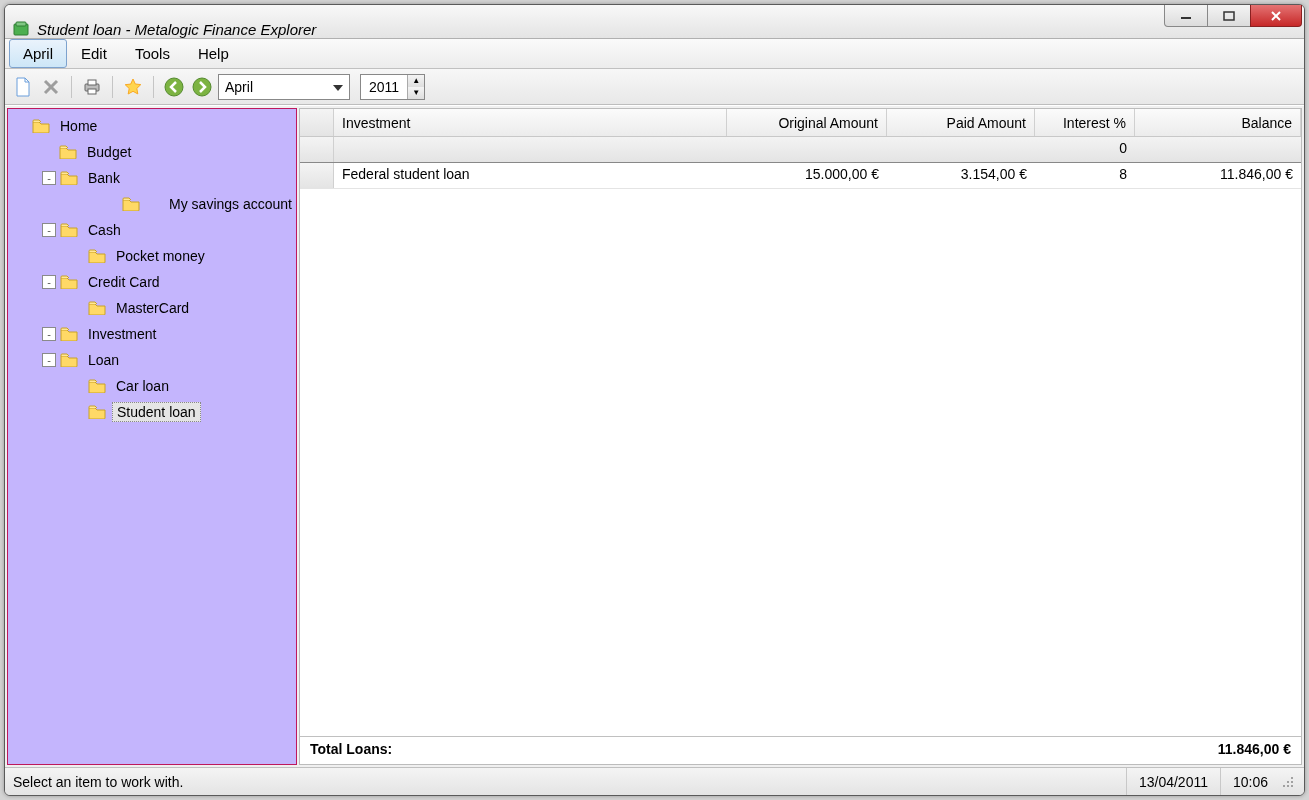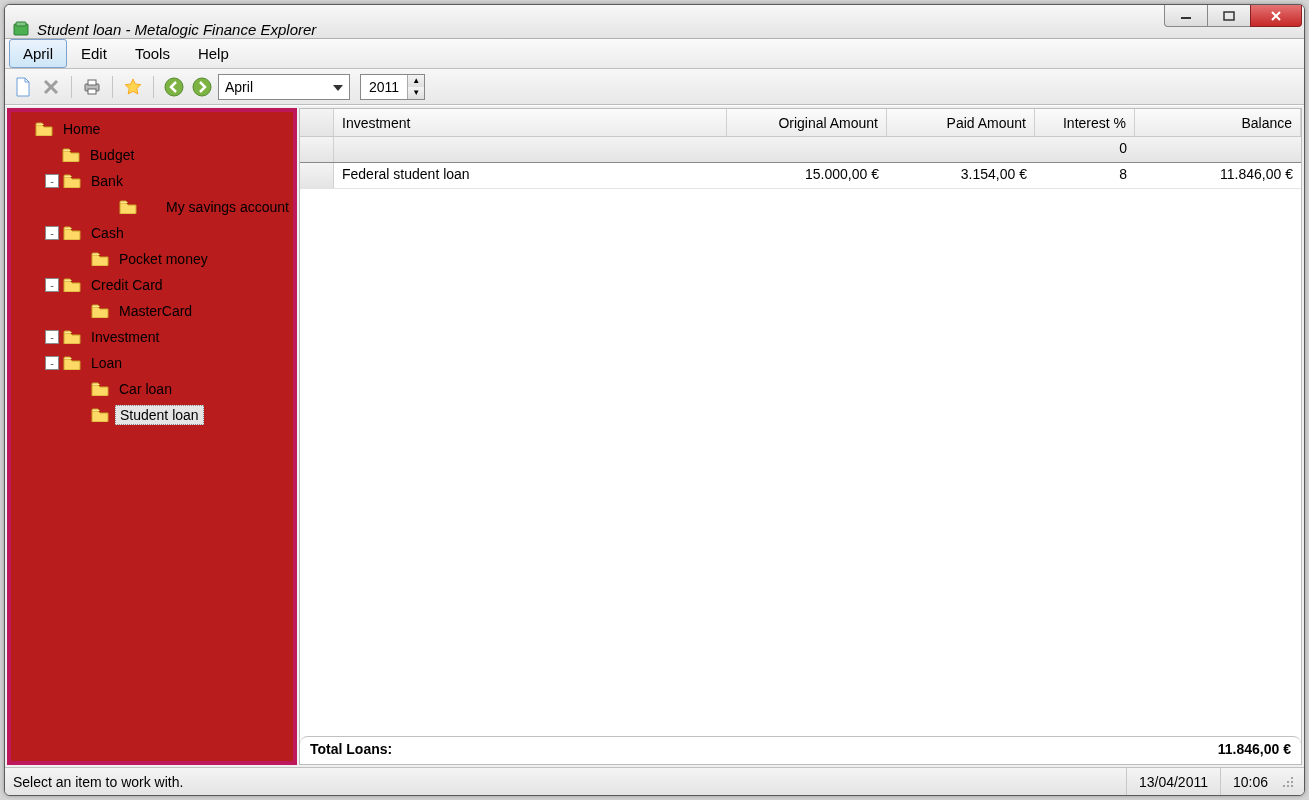--- a/index.html
+++ b/index.html
@@ -97,22 +97,22 @@
 .spin-btns{display:flex; flex-direction:column; border-left:1px solid #aaa;}
 .spin-btns div{width:16px;height:12px;display:flex;align-items:center;justify-content:center;font-size:8px;background:linear-gradient(to bottom,#f4f4f4,#dedede);}
 .client {
   flex: 1;
   display: flex;
   border-top: 1px solid #fff;
   min-height: 0;
 }
 .tree-pane {
   width: 290px;
-  background: #b91c1c;
-  border: 4px solid #be185d;
+  background: #c4b5fd;
+  border: 1px solid #be185d;
   margin: 2px 1px 2px 2px;
   overflow: auto;
   padding: 4px 0;
 }
 .tree-node { display:flex; align-items:center; height:26px; padding-left: 6px; white-space: nowrap;}
 .tree-node .toggle{width:14px;height:14px;border:1px solid #8a8a8a;background:#fff; display:flex;align-items:center;justify-content:center;font-size:11px;line-height:1;margin-right:4px;color:#555;}
 .tree-node .spacer{width:18px;}
 .tree-node .label{padding:1px 4px;}
 .tree-node.selected .label{background:#e5e5e5; border:1px dotted #888;}
 .folder-ico{width:18px;height:14px;margin-right:6px;}
@@ -131,21 +131,21 @@
 .col-orig{width:160px; justify-content:flex-end;}
 .col-paid{width:148px; justify-content:flex-end;}
 .col-int{width:100px; justify-content:flex-end;}
 .col-bal{width:166px; justify-content:flex-end;}
 .grid-body{flex:1; overflow:auto;}
 .summary-row, .data-row{display:flex; height:26px; border-bottom:1px solid #e4e4e4;}
 .summary-row{background:linear-gradient(to bottom,#f3f3f3,#e4e4e4); border-bottom:1px solid #888;}
 .cell{padding:3px 8px; font-size:14px;}
 .cell.num{text-align:right;}
 .row-gutter{width:34px; background:linear-gradient(to bottom,#f4f4f4,#e4e4e4); border-right:1px solid #d0d0d0;}
-.total-row{display:flex; height:28px; border-top:1px solid #c0c0c0; font-weight:bold; padding:4px 10px; justify-content:space-between;border-radius:8px;}
+.total-row{display:flex; height:28px; border-top:1px solid #c0c0c0; font-weight:bold; padding:4px 10px; justify-content:space-between;}
 .statusbar{
   height:28px;
   background:linear-gradient(to bottom,#f4f4f4,#e4e4e4);
   border-top:1px solid #c0c0c0;
   display:flex; align-items:center;
   padding:0 8px;
   font-size:14px;
   border-radius:0 0 5px 5px;
 }
 .statusbar .st-cell{padding:0 12px; border-left:1px solid #c8c8c8; height:100%; display:flex; align-items:center;}

